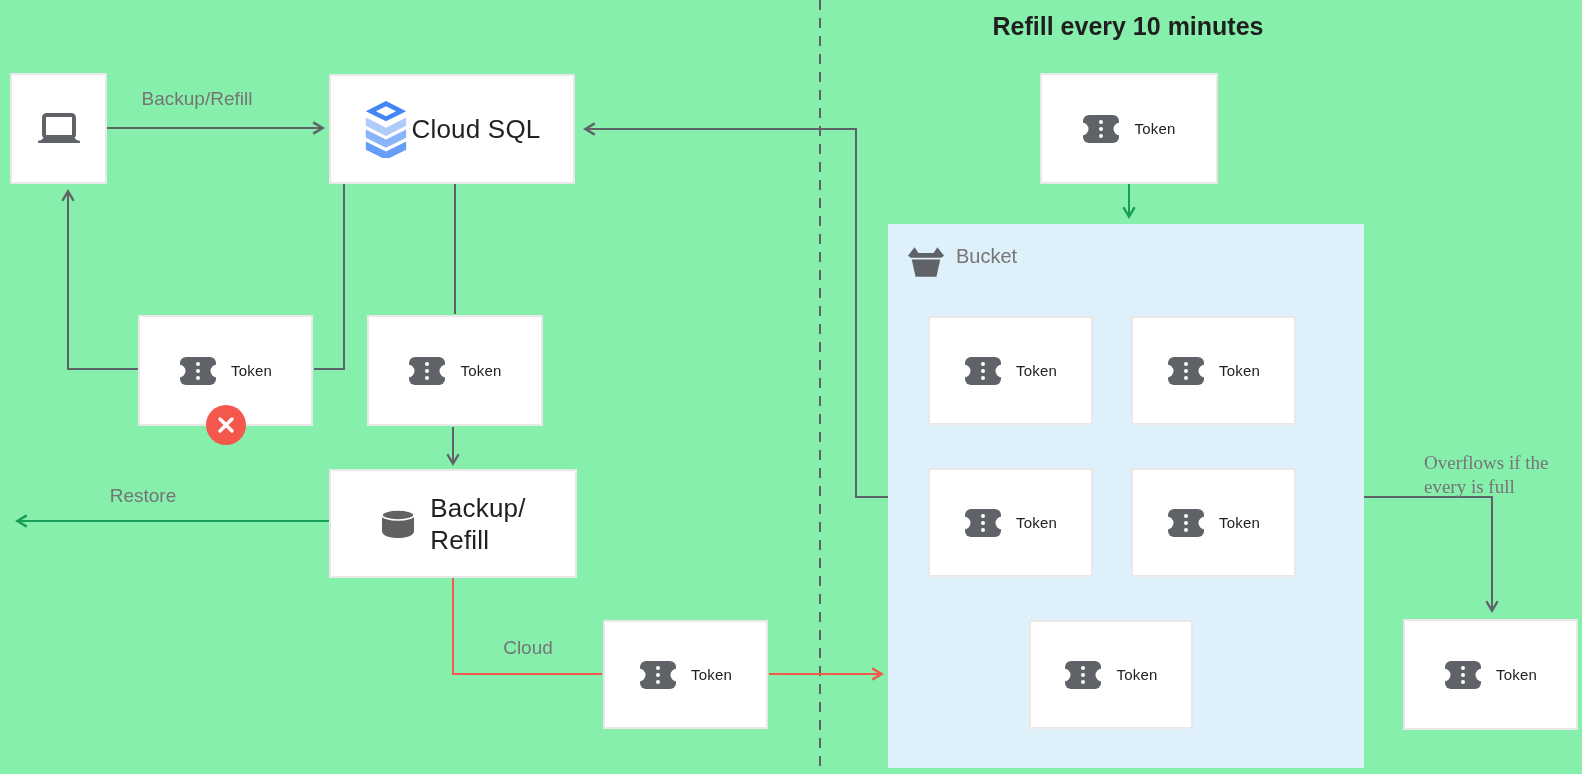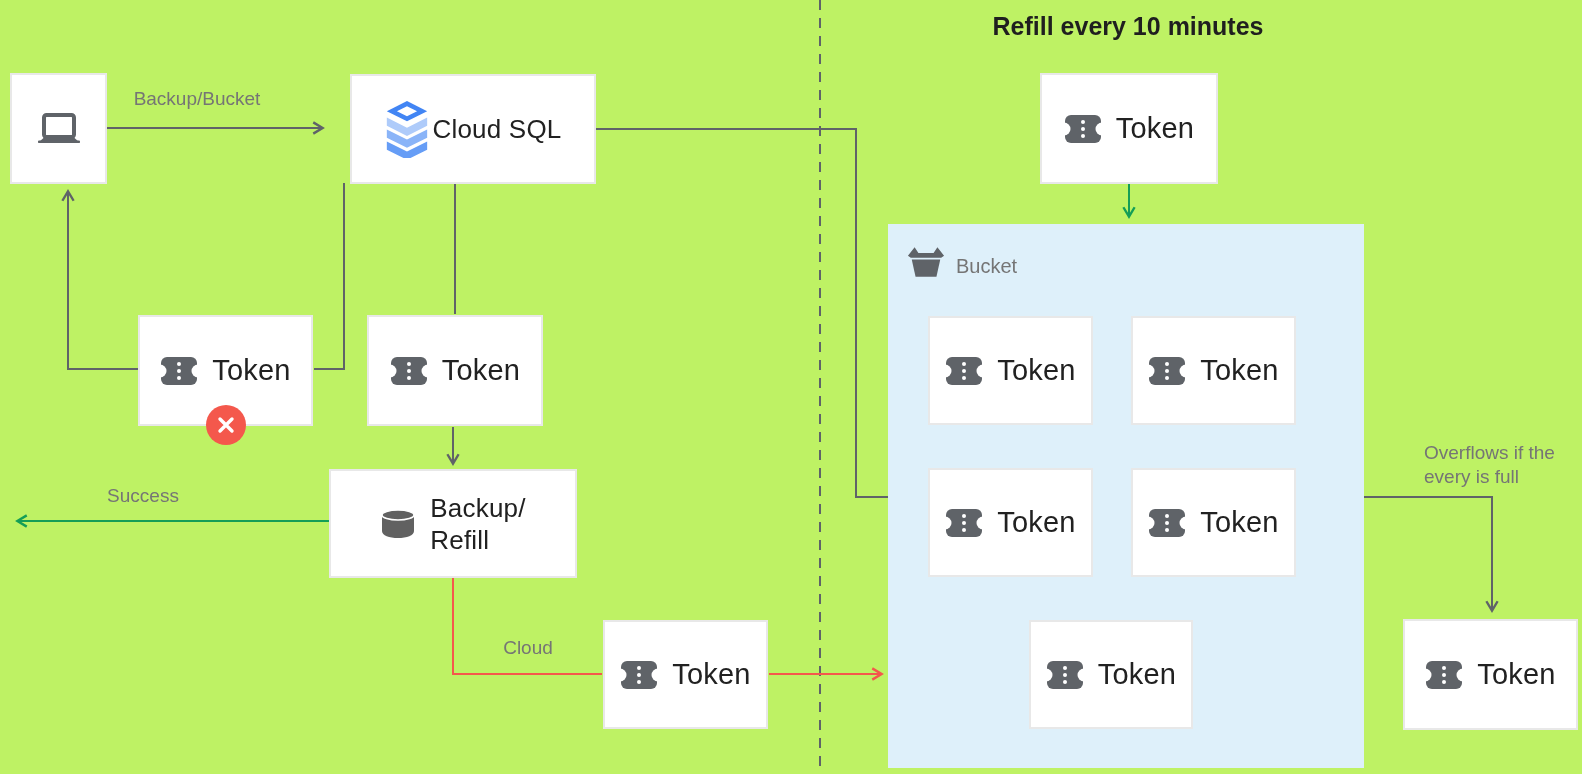--- a/index.html
+++ b/index.html
@@ -1,34 +1,34 @@
 <!DOCTYPE html>
 <html><head>
 <meta charset="utf-8">
 <style>
   html,body{margin:0;padding:0;background:#ffffff;}
   #canvas{
-    position:relative;width:1582px;height:774px;background:#bef264;overflow:hidden;
+    position:relative;width:1582px;height:774px;background:#86efac;overflow:hidden;
     font-family:"Liberation Sans",sans-serif;color:#202124;
   }
   #wires{position:absolute;left:0;top:0;z-index:1;}
   .node{
     position:absolute;background:#ffffff;border:2px solid #e8e8e8;
     box-sizing:border-box;display:flex;align-items:center;justify-content:center;
     gap:14px;z-index:2;
   }
-  .node-label{font-size:29px;color:#212121;letter-spacing:.2px;}
+  .node-label{font-size:15px;color:#212121;letter-spacing:.2px;}
   .big-label{font-size:26px;}
   .two-line{display:flex;flex-direction:column;line-height:32px;}
   #bucket{
     position:absolute;left:888px;top:224px;width:476px;height:544px;
     background:#def0fa;z-index:0;
   }
   .bucket-head{
-    position:absolute;left:907px;top:245px;display:flex;align-items:flex-end;gap:11px;z-index:2;
+    position:absolute;left:907px;top:245px;display:flex;align-items:flex-start;gap:11px;z-index:2;
   }
   .gray-label{position:absolute;font-size:19px;color:#757575;z-index:2;}
   .centered{text-align:center;}
   #title{
     position:absolute;left:938px;top:12px;width:380px;text-align:center;
     font-size:25px;font-weight:700;color:#1f1f1f;z-index:2;
   }
   .badge{
     position:absolute;left:206px;top:405px;width:40px;height:40px;border-radius:50%;
     background:#f4584c;display:flex;align-items:center;justify-content:center;z-index:3;
@@ -104,21 +104,21 @@
       </symbol>
     </defs>
   </svg>
 
   <div class="node" style="left:10px;top:73px;width:97px;height:111px;">
     <svg class="icon" width="46" height="32">
         <use href="#sym-laptop"></use>
       </svg>
   </div>
 
-  <div class="node" style="left:329px;top:74px;width:246px;height:110px;gap:4px;margin-left:21px;">
+  <div class="node" style="left:329px;top:74px;width:246px;height:110px;gap:4px;">
     <svg class="icon" width="44" height="57">
         <use href="#sym-cloudsql"></use>
       </svg>
     <span class="node-label big-label">Cloud SQL</span>
   </div>
 
   <div class="node" style="left:138px;top:315px;width:175px;height:111px;">
     <svg class="icon" width="38" height="30">
         <use href="#sym-token"></use>
       </svg>
@@ -199,21 +199,21 @@
     <span class="node-label">Token</span>
   </div>
 
   <div class="node" style="left:1403px;top:619px;width:175px;height:111px;">
     <svg class="icon" width="38" height="30">
         <use href="#sym-token"></use>
       </svg>
     <span class="node-label">Token</span>
   </div>
 
-  <div class="gray-label centered" style="left:117px;top:88px;width:160px;">Backup/Bucket</div>
-  <div class="gray-label centered" style="left:73px;top:485px;width:140px;">Success</div>
+  <div class="gray-label centered" style="left:117px;top:88px;width:160px;">Backup/Refill</div>
+  <div class="gray-label centered" style="left:73px;top:485px;width:140px;">Restore</div>
   <div class="gray-label centered" style="left:488px;top:637px;width:80px;">Cloud</div>
-  <div class="gray-label" style="left:1424px;top:441px;width:150px;line-height:24px;">
+  <div class="gray-label" style="left:1424px;top:451px;width:150px;line-height:24px;font-family:Liberation Serif, serif;">
     <div>Overflows if the</div>
     <div>every is full</div>
   </div>
 
 </div>
 
 </body></html>

